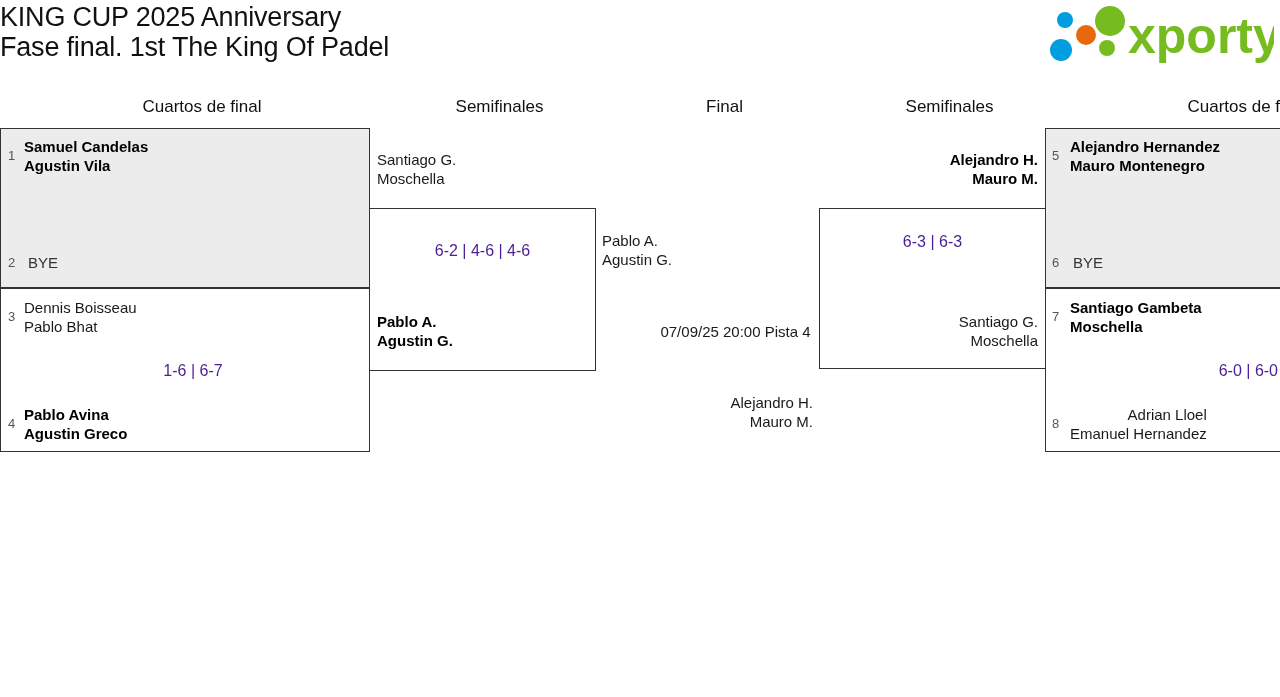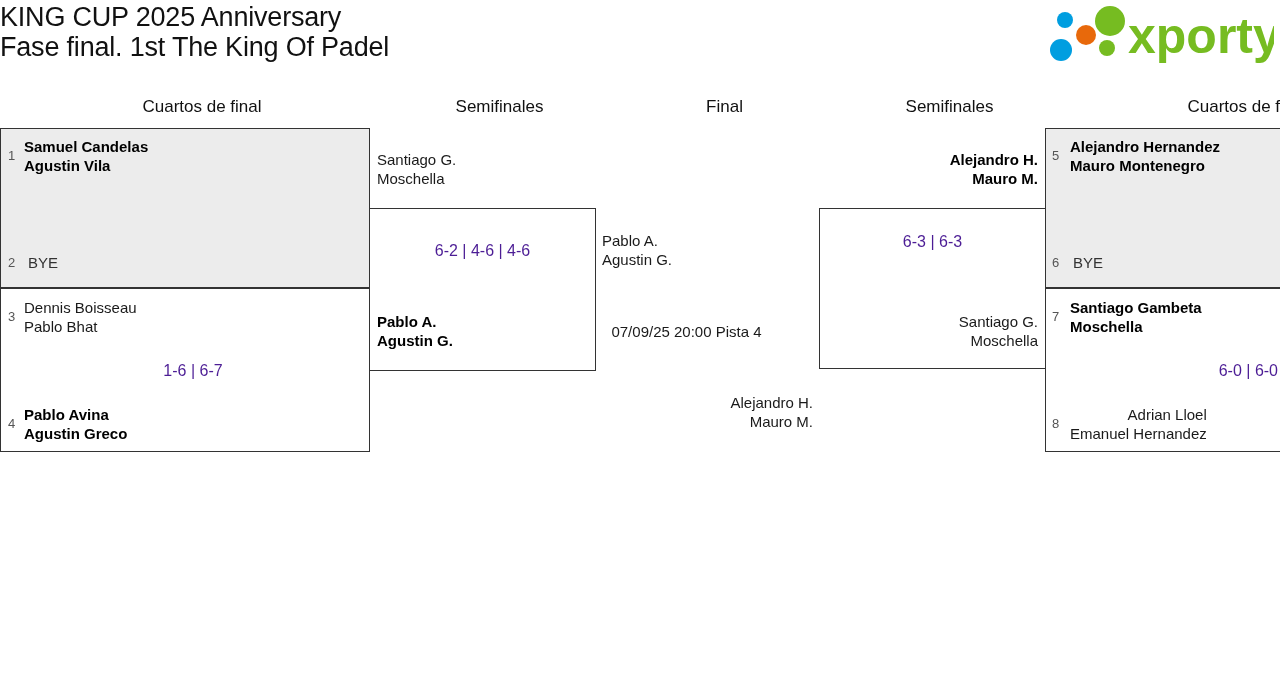--- a/index.html
+++ b/index.html
@@ -183,21 +183,21 @@
   <div class="score ctr" style="left:377px; top:241px; width:211px;">6-2 | 4-6 | 4-6</div>
   <div class="team winner" style="left:377px; top:312px;">
     <span class="nm-line">Pablo A.</span>
     <span class="nm-line">Agustin G.</span>
   </div>
 
   <div class="team" style="left:602px; top:231px;">
     <span class="nm-line">Pablo A.</span>
     <span class="nm-line">Agustin G.</span>
   </div>
-  <div class="meta" style="left:573px; top:322px; width:227px;">07/09/25 20:00 Pista 4</div>
+  <div class="meta" style="left:622px; top:322px; width:227px;">07/09/25 20:00 Pista 4</div>
   <div class="team right" style="left:595px; top:393px; width:218px;">
     <span class="nm-line">Alejandro H.</span>
     <span class="nm-line">Mauro M.</span>
   </div>
 
   <div class="team winner right" style="left:827px; top:150px; width:211px;">
     <span class="nm-line">Alejandro H.</span>
     <span class="nm-line">Mauro M.</span>
   </div>
   <div class="score ctr" style="left:827px; top:232px; width:211px;">6-3 | 6-3</div>

